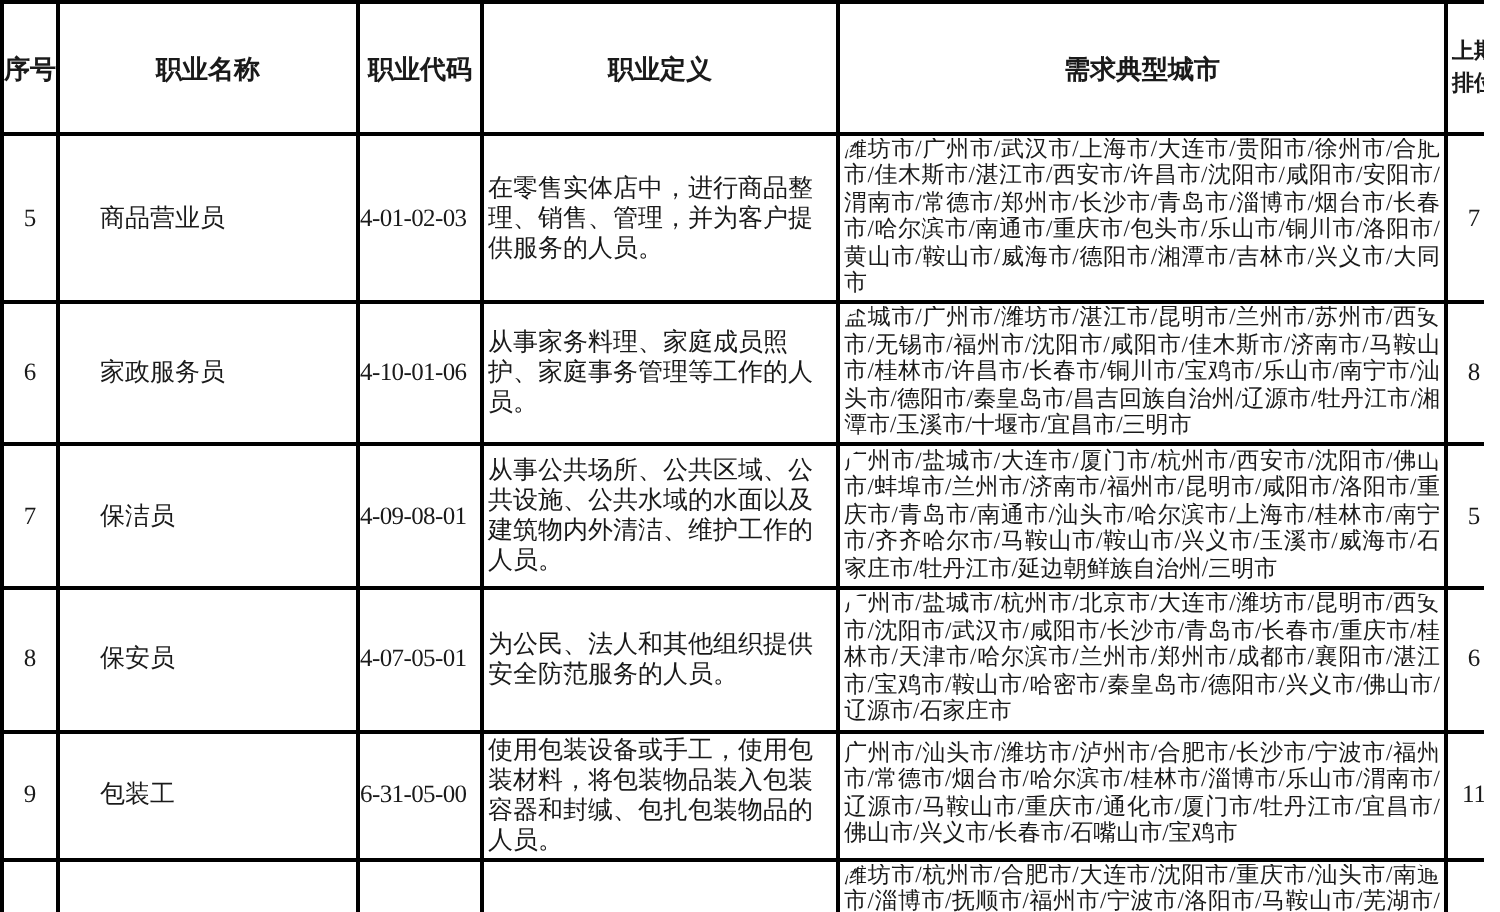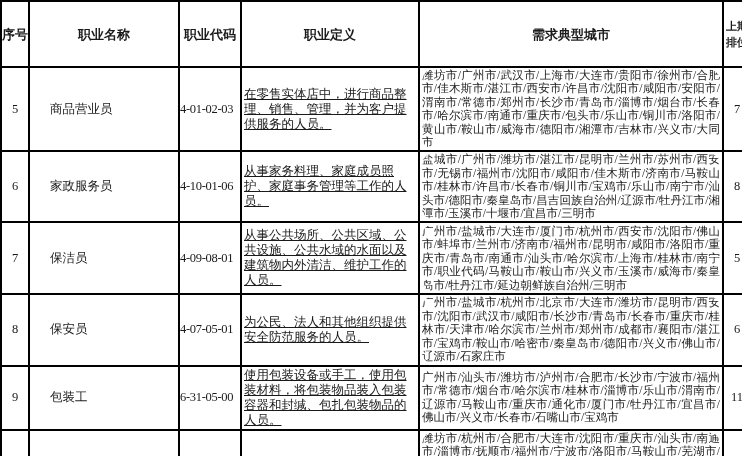--- a/index.html
+++ b/index.html
@@ -35,21 +35,21 @@
     line-height: 15px;
   }
   .occ-table td {
     font-size: 12.5px;
     line-height: 15px;
     padding: 1px 2px;
   }
   td.c-seq   { text-align: center; padding: 1px 0; }
   td.c-name  { text-align: left; padding-left: 20px; }
   td.c-code  { text-align: left; padding: 1px 0; letter-spacing: -0.3px; }
-  td.c-def   { text-align: left; line-height: 15px; text-decoration: underline; }
+  td.c-def   { text-align: left; line-height: 15px; }
   td.c-cities{
     text-align: justify;
     text-align-last: left;
     font-size: 11.5px;
     line-height: 13.4px;
     padding: 1px 2px;
     border-radius: 16px;
   }
   td.c-rank  { text-align: center; padding: 1px 0; }
   th.h-rank  { padding: 16px 1px; font-size: 11px; line-height: 16px; }
@@ -104,21 +104,21 @@
     <td class="c-def" data-name="cell-definition">从事家务料理、家庭成员照护、家庭事务管理等工作的人员。</td>
     <td class="c-cities" data-name="cell-cities">盐城市/广州市/潍坊市/湛江市/昆明市/兰州市/苏州市/西安市/无锡市/福州市/沈阳市/咸阳市/佳木斯市/济南市/马鞍山市/桂林市/许昌市/长春市/铜川市/宝鸡市/乐山市/南宁市/汕头市/德阳市/秦皇岛市/昌吉回族自治州/辽源市/牡丹江市/湘潭市/玉溪市/十堰市/宜昌市/三明市</td>
     <td class="c-rank" data-name="cell-rank">8</td>
   </tr>
 
   <tr data-name="table-row">
     <td class="c-seq" data-name="cell-seq">7</td>
     <td class="c-name" data-name="cell-name">保洁员</td>
     <td class="c-code" data-name="cell-code">4-09-08-01</td>
     <td class="c-def" data-name="cell-definition">从事公共场所、公共区域、公共设施、公共水域的水面以及建筑物内外清洁、维护工作的人员。</td>
-    <td class="c-cities" data-name="cell-cities">广州市/盐城市/大连市/厦门市/杭州市/西安市/沈阳市/佛山市/蚌埠市/兰州市/济南市/福州市/昆明市/咸阳市/洛阳市/重庆市/青岛市/南通市/汕头市/哈尔滨市/上海市/桂林市/南宁市/职业代码/马鞍山市/鞍山市/兴义市/玉溪市/威海市/秦皇岛市/牡丹江市/延边朝鲜族自治州/三明市</td>
+    <td class="c-cities" data-name="cell-cities">广州市/盐城市/大连市/厦门市/杭州市/西安市/沈阳市/佛山市/蚌埠市/兰州市/济南市/福州市/昆明市/咸阳市/洛阳市/重庆市/青岛市/南通市/汕头市/哈尔滨市/上海市/桂林市/南宁市/齐齐哈尔市/马鞍山市/鞍山市/兴义市/玉溪市/威海市/石家庄市/牡丹江市/延边朝鲜族自治州/三明市</td>
     <td class="c-rank" data-name="cell-rank">5</td>
   </tr>
 
   <tr data-name="table-row">
     <td class="c-seq" data-name="cell-seq">8</td>
     <td class="c-name" data-name="cell-name">保安员</td>
     <td class="c-code" data-name="cell-code">4-07-05-01</td>
     <td class="c-def" data-name="cell-definition">为公民、法人和其他组织提供安全防范服务的人员。</td>
     <td class="c-cities" data-name="cell-cities">广州市/盐城市/杭州市/北京市/大连市/潍坊市/昆明市/西安市/沈阳市/武汉市/咸阳市/长沙市/青岛市/长春市/重庆市/桂林市/天津市/哈尔滨市/兰州市/郑州市/成都市/襄阳市/湛江市/宝鸡市/鞍山市/哈密市/秦皇岛市/德阳市/兴义市/佛山市/辽源市/石家庄市</td>
     <td class="c-rank" data-name="cell-rank">6</td>

